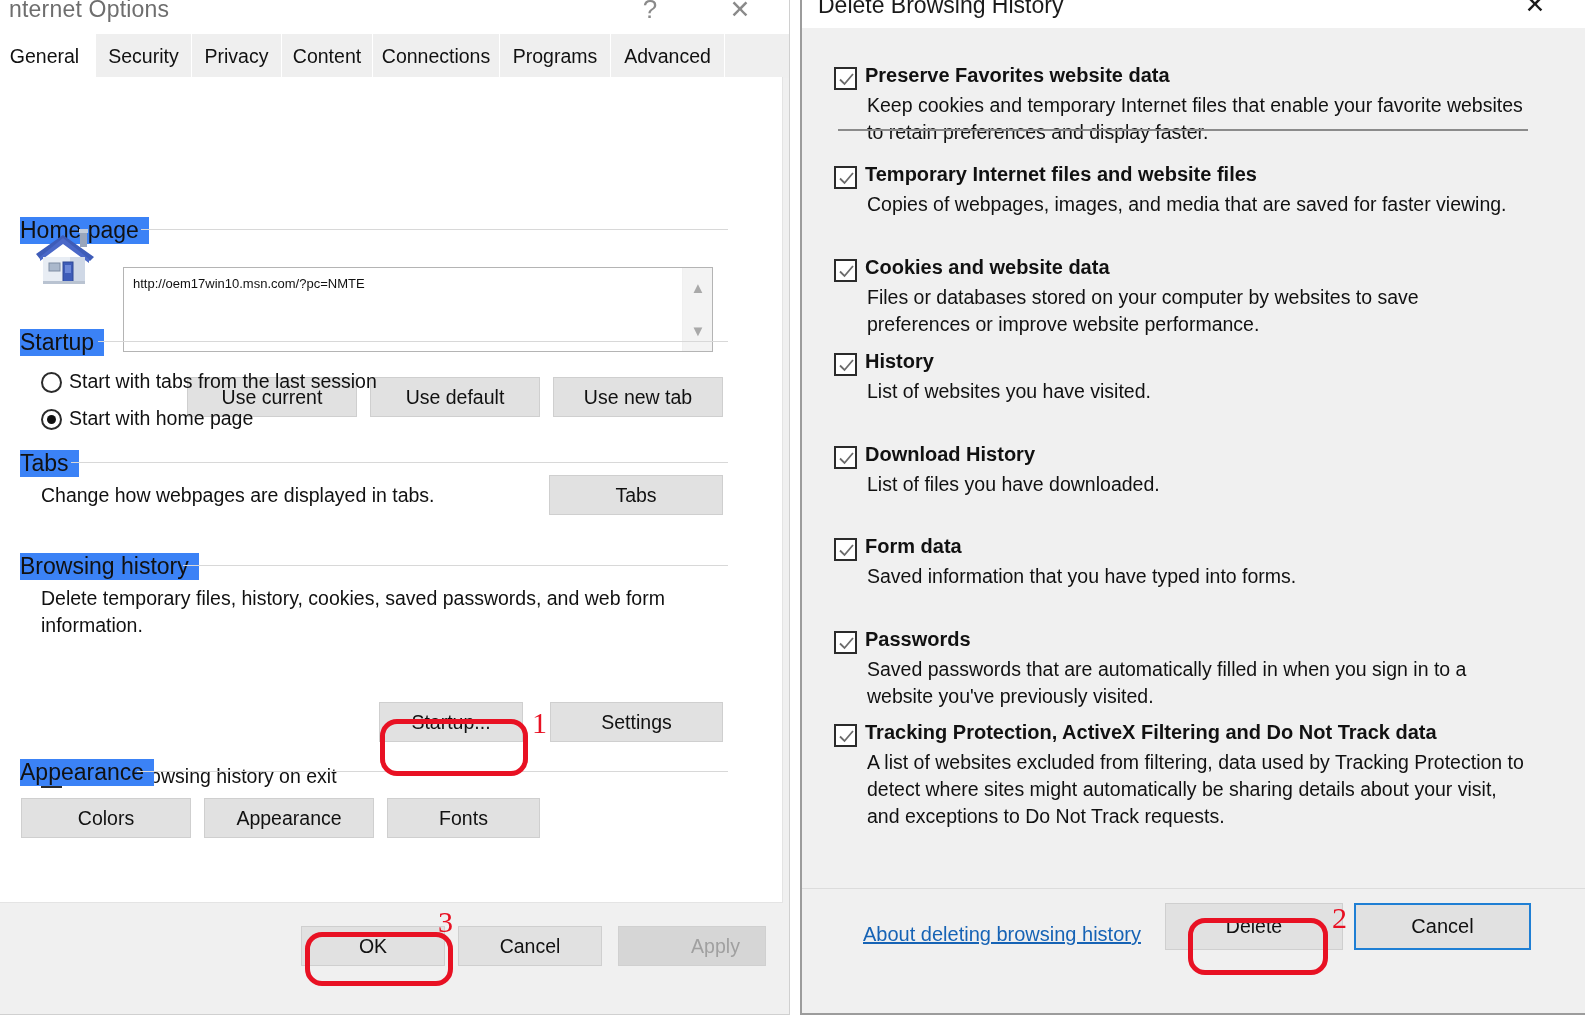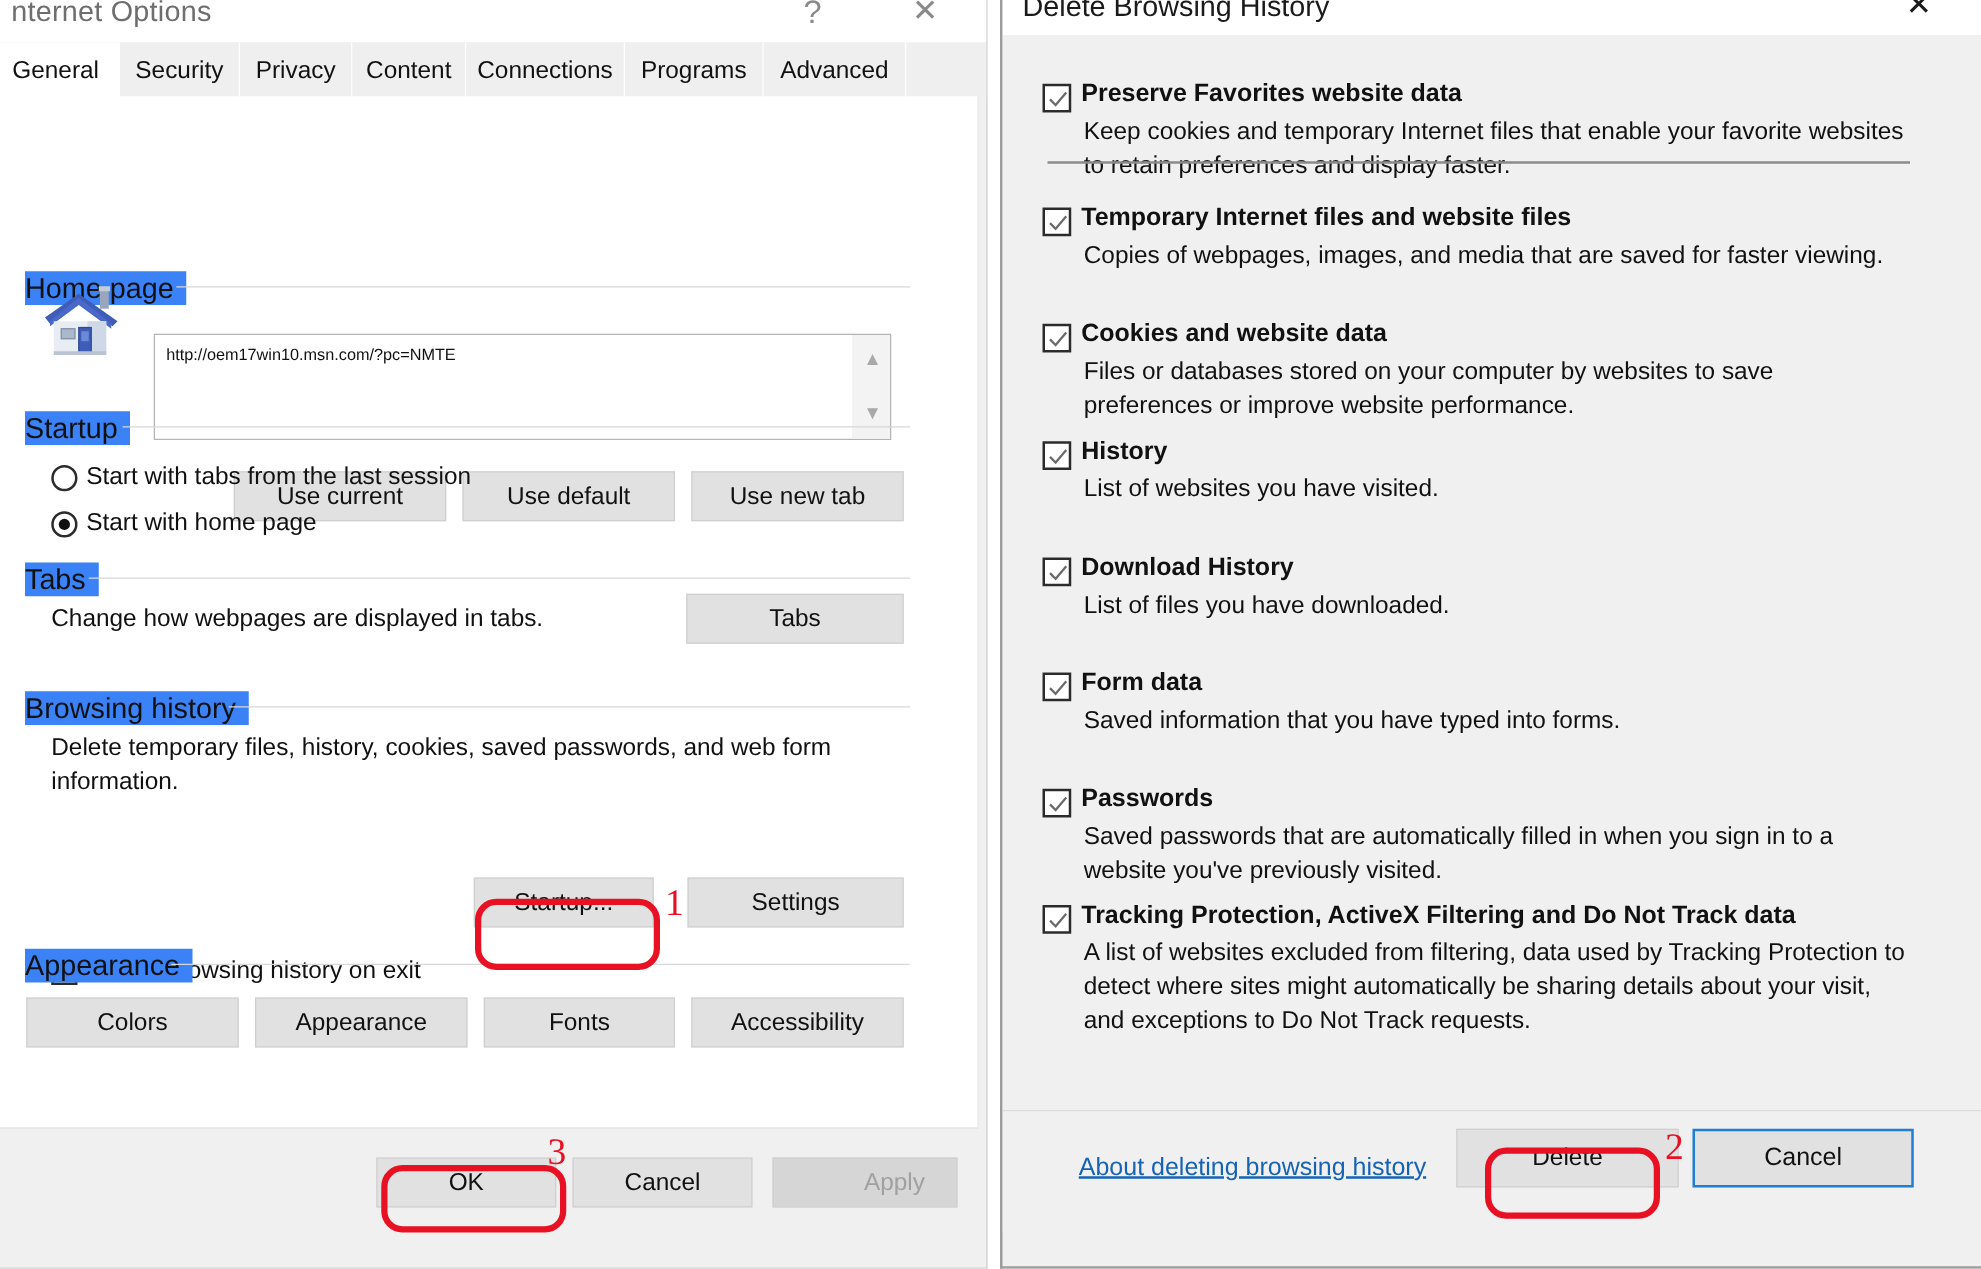--- a/index.html
+++ b/index.html
@@ -343,21 +343,20 @@
     </div>
 
     <button class="btn" style="left:386px;top:625px;width:144px;height:40px">Startup...</button>
     <button class="btn" style="left:557px;top:625px;width:173px;height:40px">Settings</button>
 
     <div class="io-group-label" style="left:27px;top:682px">Appearance</div>
     <div class="io-group-line" style="left:144px;top:694px;width:591px"></div>
     <button class="btn" style="left:28px;top:721px;width:170px;height:40px">Colors</button>
     <button class="btn" style="left:211px;top:721px;width:170px;height:40px">Appearance</button>
     <button class="btn" style="left:394px;top:721px;width:153px;height:40px">Fonts</button>
-    <button class="btn" style="left:560px;top:721px;width:170px;height:40px">Accessibility</button>
   </div>
 
   <div id="io-footer">
     <button class="btn" style="left:308px;top:23px;width:144px;height:40px">OK</button>
     <button class="btn" style="left:465px;top:23px;width:144px;height:40px">Cancel</button>
     <button class="btn disabled" style="left:625px;top:23px;width:148px;height:40px">Apply</button>
   </div>
 </div>
 
 <div id="dbh-dialog">

